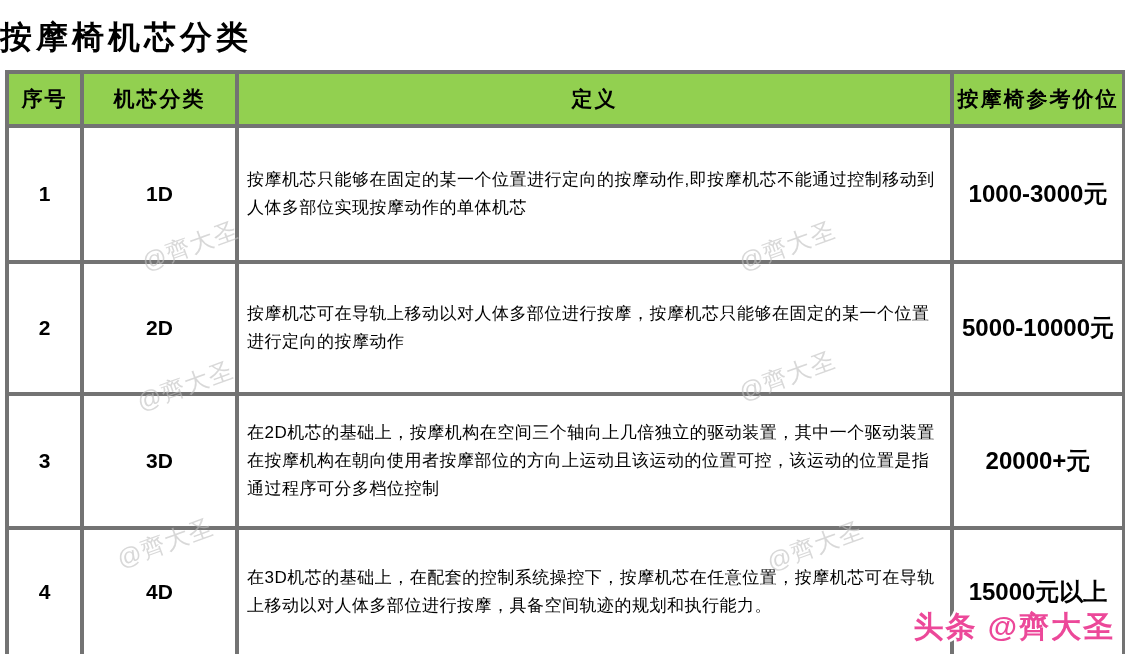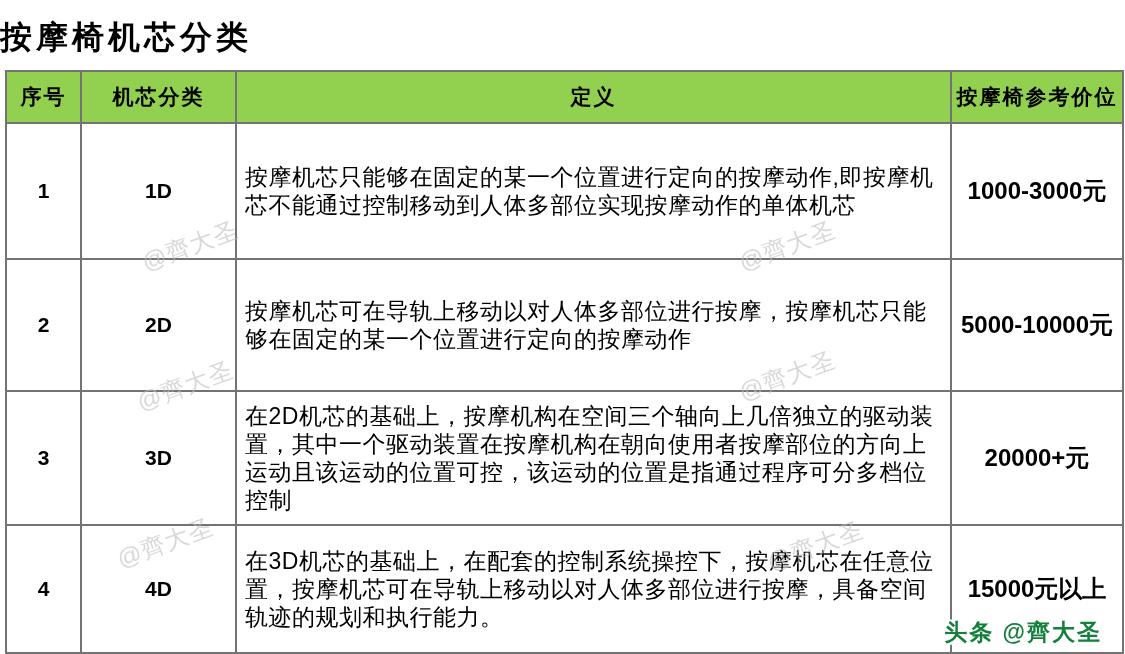--- a/index.html
+++ b/index.html
@@ -27,40 +27,40 @@
   }
   table.main {
     position: absolute;
     left: 5px;
     top: 70px;
     width: 1117px;
     border-collapse: collapse;
     table-layout: fixed;
   }
   table.main th, table.main td {
-    border: 2px solid #737373;
+    border: 4px solid #737373;
     vertical-align: middle;
     overflow: hidden;
   }
   thead th {
     background: #92d050;
     height: 48px;
     font-size: 21px;
     font-weight: bold;
     letter-spacing: 2px;
     text-align: center;
   }
   td.cell-no, td.cell-type {
     text-align: center;
     font-weight: bold;
     font-size: 21px;
   }
   td.cell-def {
     text-align: left;
-    font-size: 23px;
+    font-size: 17px;
     line-height: 28px;
     padding: 6px 10px 6px 8px;
     letter-spacing: 0.5px;
   }
   td.cell-price {
     text-align: center;
     font-weight: bold;
     font-size: 24px;
   }
   .wm {
@@ -74,26 +74,26 @@
     pointer-events: none;
   }
   .wm1 { left: 140px; top: 230px; }
   .wm2 { left: 737px; top: 230px; }
   .wm3 { left: 135px; top: 370px; }
   .wm4 { left: 737px; top: 360px; }
   .wm5 { left: 115px; top: 527px; }
   .wm6 { left: 765px; top: 530px; }
   .badge {
     position: absolute;
-    right: 23px;
+    right: 10px;
     bottom: 6px;
-    font-size: 23px;
+    font-size: 30px;
     font-weight: bold;
     letter-spacing: 2px;
-    color: #15803d;
+    color: #ec4899;
     text-shadow:
       -2px -2px 0 #fff, 2px -2px 0 #fff,
       -2px 2px 0 #fff, 2px 2px 0 #fff,
       0 -2px 0 #fff, 0 2px 0 #fff,
       -2px 0 0 #fff, 2px 0 0 #fff;
     white-space: nowrap;
   }
 </style>
 </head>
 <body>

